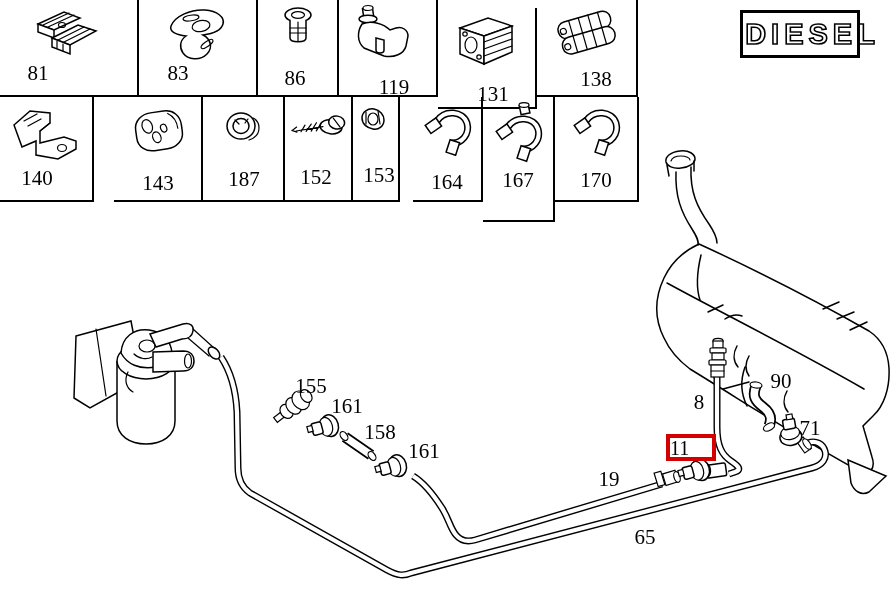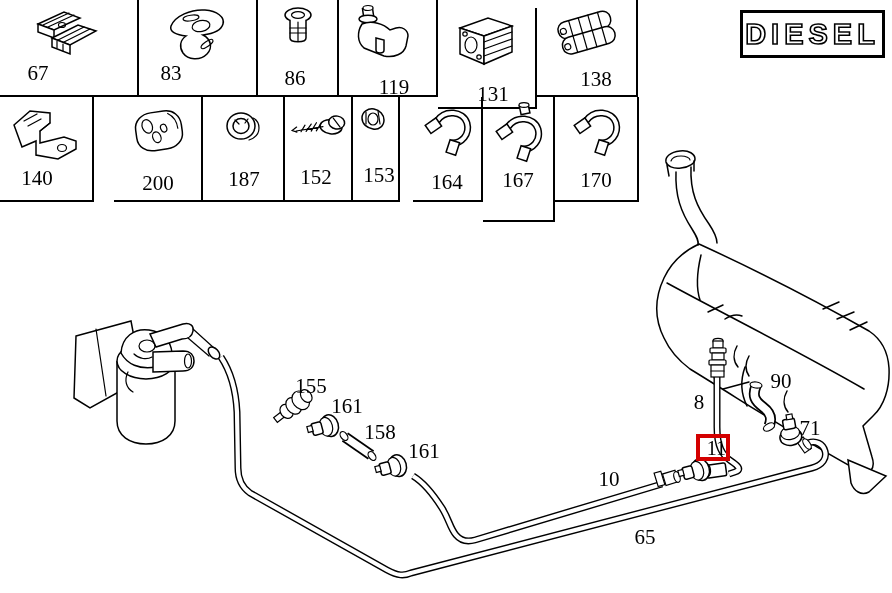--- a/index.html
+++ b/index.html
@@ -17,24 +17,24 @@
   .th{fill:none;stroke:#000;stroke-width:1.2;stroke-linecap:round;}
   .wh{fill:#fff;stroke:#000;stroke-width:1.5;}
   .w2{fill:#fff;stroke:#000;stroke-width:1.2;}
   .tube-o{fill:none;stroke:#000;stroke-width:7;stroke-linejoin:round;}
   .tube-i{fill:none;stroke:#fff;stroke-width:4.2;stroke-linejoin:round;}
   .hose-o{fill:none;stroke:#000;stroke-width:11;stroke-linejoin:round;}
   .hose-i{fill:none;stroke:#fff;stroke-width:7.6;stroke-linejoin:round;}
   .bnd-o{fill:none;stroke:#000;stroke-width:7;}
   .bnd-i{fill:none;stroke:#fff;stroke-width:4;}
   
-  .badge{position:absolute;left:740px;top:10px;width:145px;height:48px;border:3px solid #000;box-sizing:border-box;}
-  
-  .hibox{position:absolute;left:696px;top:434px;width:34px;height:27px;border:4px solid #d40000;
-         box-sizing:border-box;display:flex;align-items:center;justify-content:flex-end;}
+  .badge{position:absolute;left:740px;top:10px;width:120px;height:48px;border:3px solid #000;box-sizing:border-box;}
+  
+  .hibox{position:absolute;left:666px;top:434px;width:50px;height:27px;border:4px solid #d40000;
+         box-sizing:border-box;display:flex;align-items:center;justify-content:flex-start;}
   .hibox .dlabel{position:static;transform:none;font-size:20px;}
 </style>
 </head>
 <body>
 
 <div class="screen">
 
   <svg class="art" width="892" height="593" viewBox="0 0 892 593">
 
     <defs>
@@ -163,32 +163,32 @@
     <div class="cell" style="left:0;top:0;width:139px;height:97px">
       <svg class="part-icon" width="78" height="62" viewBox="0 0 78 62">
         <path class="wh" d="M8 20 L34 8 L50 14 L24 26 Z"></path>
         <path class="wh" d="M8 20 L8 28 L24 34 L24 26 Z"></path>
         <path class="th" d="M13 21 L39 9 M18 23 L44 11"></path>
         <path class="wh" d="M22 34 L48 21 L66 27 L40 41 Z"></path>
         <path class="wh" d="M22 34 L22 43 L40 50 L40 41 Z"></path>
         <path class="th" d="M28 36 L54 23 M34 38 L60 25 M27 44 L27 37 M33 47 L33 40"></path>
         <ellipse class="th" cx="32" cy="21" rx="3.5" ry="2.5" fill="none"></ellipse>
       </svg>
-      <span class="pn" style="left:38px;top:73px">67</span>
+      <span class="pn" style="left:38px;top:73px">81</span>
     </div>
 
     <div class="cell" style="left:139px;top:0;width:119px;height:97px">
       <svg class="part-icon" width="74" height="66" viewBox="0 0 74 66">
         <path class="wh" d="M10 22 C14 12 30 5 44 6 C56 7 64 13 62 20 C60 27 50 30 42 31
           C50 35 52 44 46 50 C39 57 27 56 22 49 C18 43 19 36 25 32 C16 31 8 28 10 22 Z"></path>
         <ellipse class="th" cx="30" cy="14" rx="8" ry="2.8" transform="rotate(-8 30 14)" fill="none"></ellipse>
         <ellipse class="th" cx="46" cy="40" rx="7" ry="2.5" transform="rotate(-35 46 40)" fill="none"></ellipse>
         <ellipse class="th" cx="40" cy="22" rx="9" ry="5.5" transform="rotate(-12 40 22)" fill="none"></ellipse>
       </svg>
-      <span class="pn" style="left:32px;top:73px">83</span>
+      <span class="pn" style="left:39px;top:73px">83</span>
     </div>
 
     <div class="cell" style="left:258px;top:0;width:81px;height:97px">
       <svg class="part-icon" width="42" height="58" viewBox="0 0 42 58">
         <ellipse class="wh" cx="21" cy="11" rx="13" ry="7"></ellipse>
         <ellipse class="th" cx="21" cy="11" rx="6.5" ry="3.4" fill="none"></ellipse>
         <path class="wh" d="M13 16 L13 34 C13 39 29 39 29 34 L29 16"></path>
         <path class="th" d="M13 24 L29 24 M13 29 L29 29 M21 18 L21 37"></path>
       </svg>
       <span class="pn" style="left:37px;top:78px">86</span>
@@ -250,21 +250,21 @@
       <svg class="part-icon" width="68" height="62" viewBox="0 0 68 62">
         <g transform="rotate(-8 34 30)">
           <path class="wh" d="M12 26 C12 17 20 11 29 11 L42 11 C52 11 58 18 58 27 L58 34
             C58 43 50 49 41 49 L28 49 C19 49 12 43 12 34 Z"></path>
           <path class="th" d="M46 14 C52 18 54 24 54 30"></path>
           <ellipse class="th" cx="24" cy="24" rx="5" ry="7" transform="rotate(-14 24 24)" fill="none"></ellipse>
           <ellipse class="th" cx="32" cy="36" rx="4" ry="5.5" transform="rotate(-14 32 36)" fill="none"></ellipse>
           <ellipse class="th" cx="40" cy="28" rx="3" ry="4" transform="rotate(-14 40 28)" fill="none"></ellipse>
         </g>
       </svg>
-      <span class="pn" style="left:44px;top:86px">200</span>
+      <span class="pn" style="left:44px;top:86px">143</span>
     </div>
 
     <div class="cell" style="left:203px;top:97px;width:82px;height:105px">
       <svg class="part-icon" width="50" height="52" viewBox="0 0 50 52">
         <ellipse class="wh" cx="23" cy="25" rx="14" ry="13"></ellipse>
         <ellipse class="wh" cx="23" cy="25" rx="8" ry="7.5"></ellipse>
         <path class="th" d="M35 17 C39 19 41 23 41 27 C41 33 37 37 31 39"></path>
         <path class="th" d="M17 19 L21 23 M30 18 L27 22"></path>
       </svg>
       <span class="pn" style="left:41px;top:82px">187</span>
@@ -327,21 +327,21 @@
   <div class="badge">
     <svg width="139" height="42" viewBox="0 0 139 42">
       <text x="50%" y="31" text-anchor="middle" font-family="Liberation Sans, sans-serif" font-size="29" font-weight="bold" letter-spacing="5" fill="#fff" stroke="#000" stroke-width="1.6">DIESEL</text>
     </svg>
   </div>
 
   <span class="dlabel" style="left:311px;top:386px">155</span>
   <span class="dlabel" style="left:347px;top:406px">161</span>
   <span class="dlabel" style="left:380px;top:432px">158</span>
   <span class="dlabel" style="left:424px;top:451px">161</span>
-  <span class="dlabel" style="left:609px;top:479px">10</span>
+  <span class="dlabel" style="left:609px;top:479px">19</span>
   <span class="dlabel" style="left:645px;top:537px">65</span>
   <span class="dlabel" style="left:699px;top:402px">8</span>
   <span class="dlabel" style="left:781px;top:381px">90</span>
   <span class="dlabel" style="left:810px;top:428px">71</span>
 
   <div class="hibox">
     <span class="dlabel">11</span>
   </div>
 
 </div>

